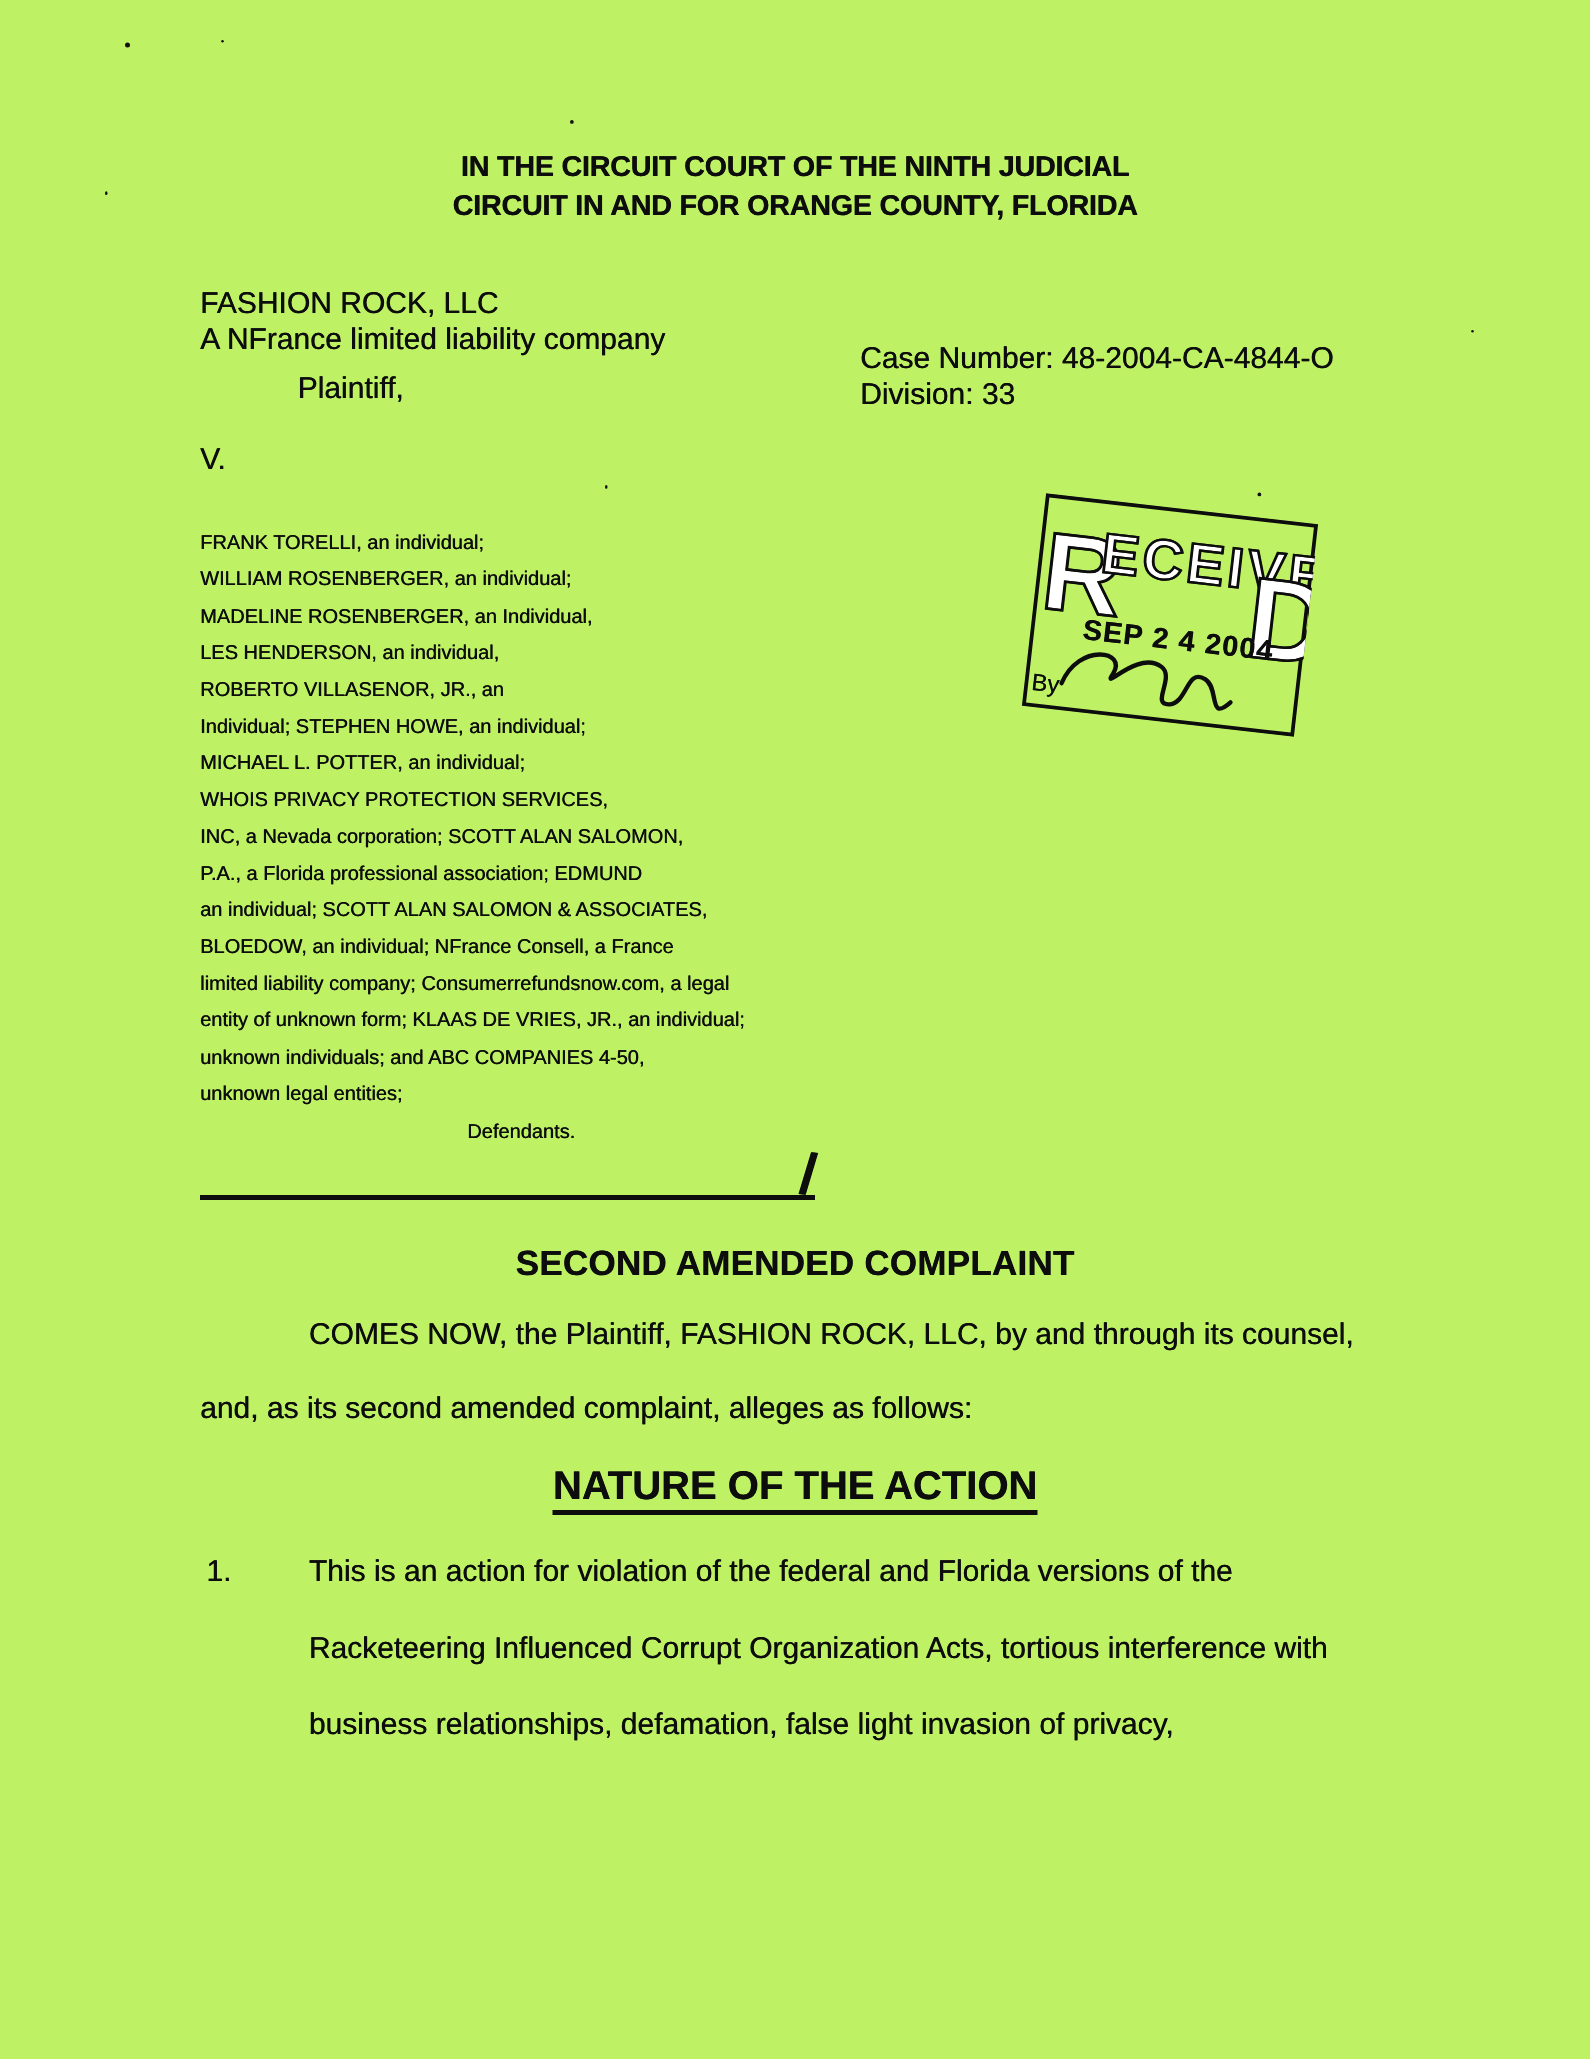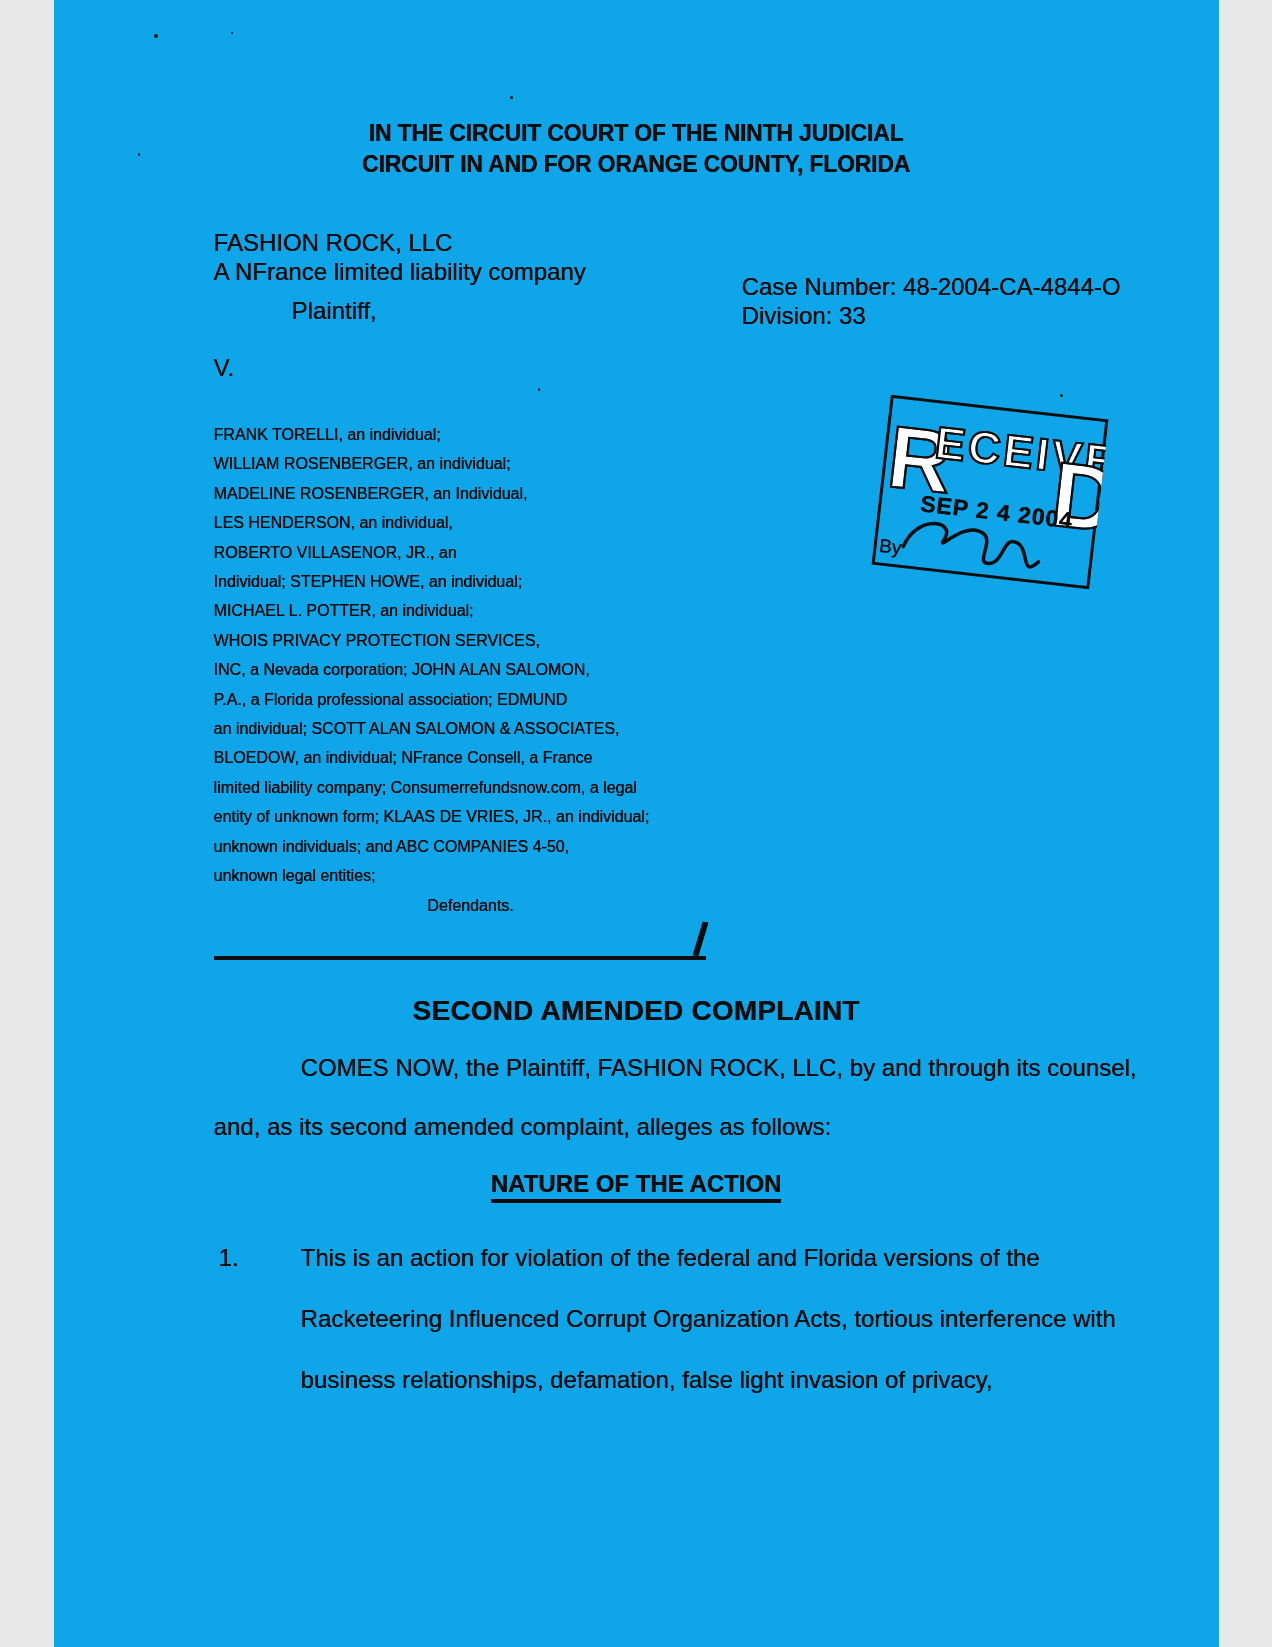--- a/index.html
+++ b/index.html
@@ -1,35 +1,35 @@
 <!DOCTYPE html>
 <html><head>
 <meta charset="utf-8">
 <style>
   html,body { margin:0; padding:0; background:#e8e8e8; }
   .page {
     position:relative;
-    width:1165px; height:1647px;
+    width:1272px; height:1647px;
     margin:0 auto;
-    background:#0ea5e9;
+    background:#bef264;
     font-family:"Liberation Sans", sans-serif;
     color:#0d0d0d;
     overflow:hidden;
     text-shadow:0.35px 0 0 currentColor; 
   }
   .abs { position:absolute; white-space:nowrap; }
   .center { left:0; right:0; text-align:center; }
   .courthead { font-weight:bold; font-size:23px; line-height:31px; letter-spacing:-0.2px; }
   .body24 { font-size:24px; line-height:29px; }
   .deflist { font-size:16px; line-height:29.4px; }
   .deflabel { padding-left:78px;text-align:center; }
   .rule { border-top:4px solid #0d0d0d; }
   .slash { font-size:46px; font-weight:bold; transform:rotate(6deg); }
   .doctitle { font-weight:bold; font-size:28px; letter-spacing:0.2px; }
-  .sechead { font-weight:bold; font-size:24px; }
+  .sechead { font-weight:bold; font-size:32px; }
   .sechead .ul { border-bottom:4px solid #0d0d0d; padding-bottom:2px; }
   .para { font-size:24px; line-height:61px; }
   .stamp {
     position:absolute; left:826px; top:406px; width:220px; height:172px;
     transform:rotate(6.5deg); transform-origin:50% 50%;
   }
   .speck { position:absolute; background:#111; border-radius:50%; }
 </style>
 </head>
 <body>
@@ -65,21 +65,21 @@
 
   <div class="abs deflist" style="left:160px;top:420px;">
     <div>FRANK TORELLI, an individual;</div>
     <div>WILLIAM ROSENBERGER, an individual;</div>
     <div>MADELINE ROSENBERGER, an Individual,</div>
     <div>LES HENDERSON, an individual,</div>
     <div>ROBERTO VILLASENOR, JR., an</div>
     <div>Individual; STEPHEN HOWE, an individual;</div>
     <div>MICHAEL L. POTTER, an individual;</div>
     <div>WHOIS PRIVACY PROTECTION SERVICES,</div>
-    <div>INC, a Nevada corporation; JOHN ALAN SALOMON,</div>
+    <div>INC, a Nevada corporation; SCOTT ALAN SALOMON,</div>
     <div>P.A., a Florida professional association; EDMUND</div>
     <div>an individual; SCOTT ALAN SALOMON &amp; ASSOCIATES,</div>
     <div>BLOEDOW, an individual; NFrance Consell, a France</div>
     <div>limited liability company; Consumerrefundsnow.com, a legal</div>
     <div>entity of unknown form; KLAAS DE VRIES, JR., an individual;</div>
     <div>unknown individuals; and ABC COMPANIES 4-50,</div>
     <div>unknown legal entities;</div>
     <div class="deflabel">Defendants.</div>
   </div>
 

